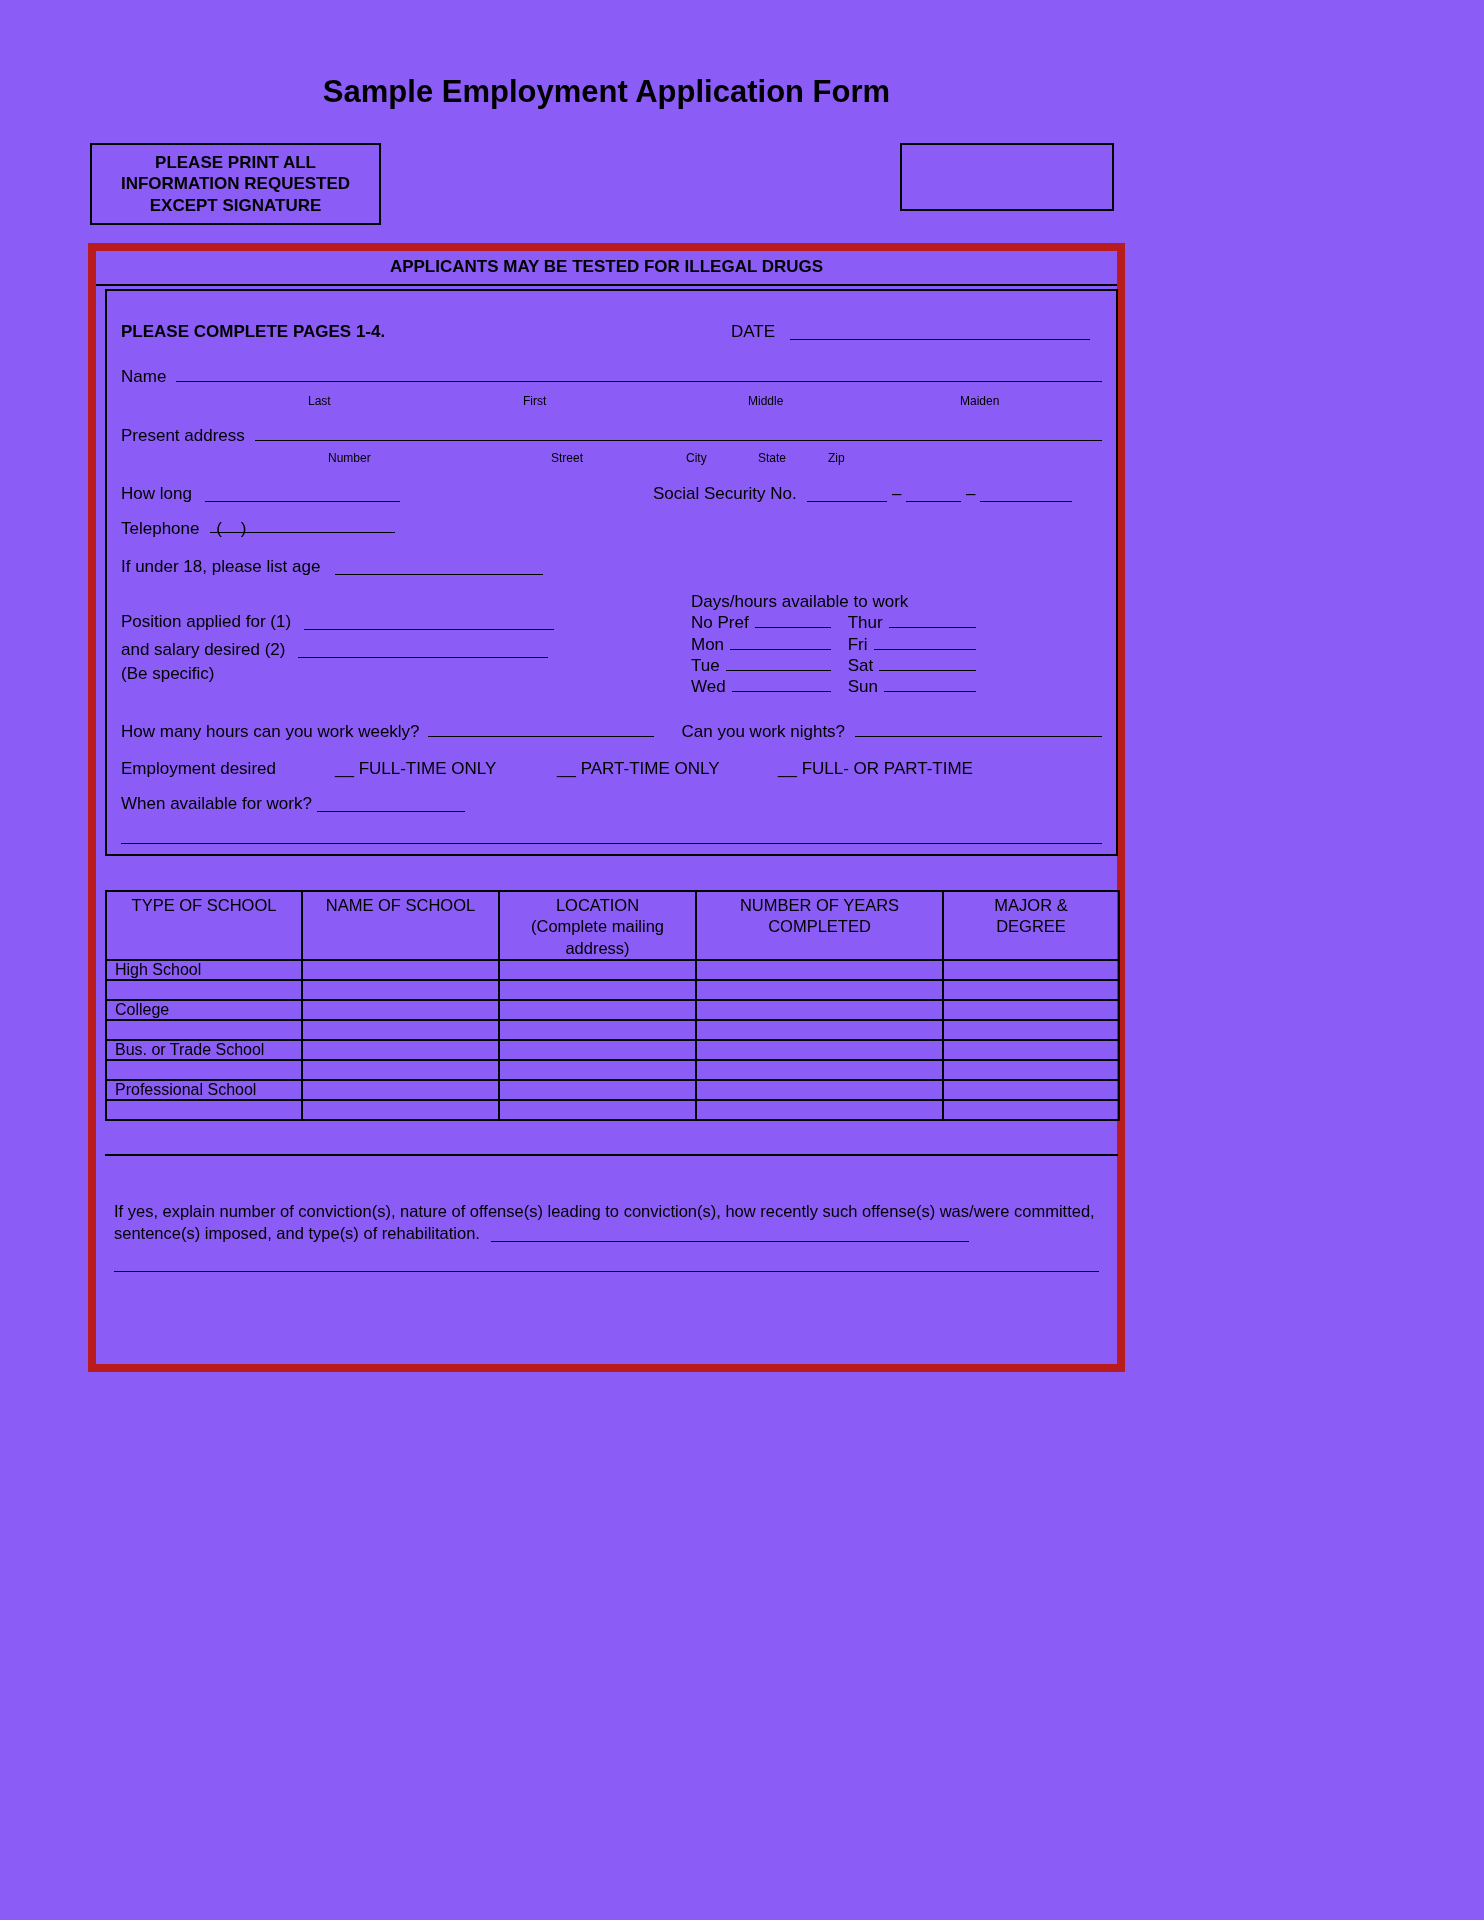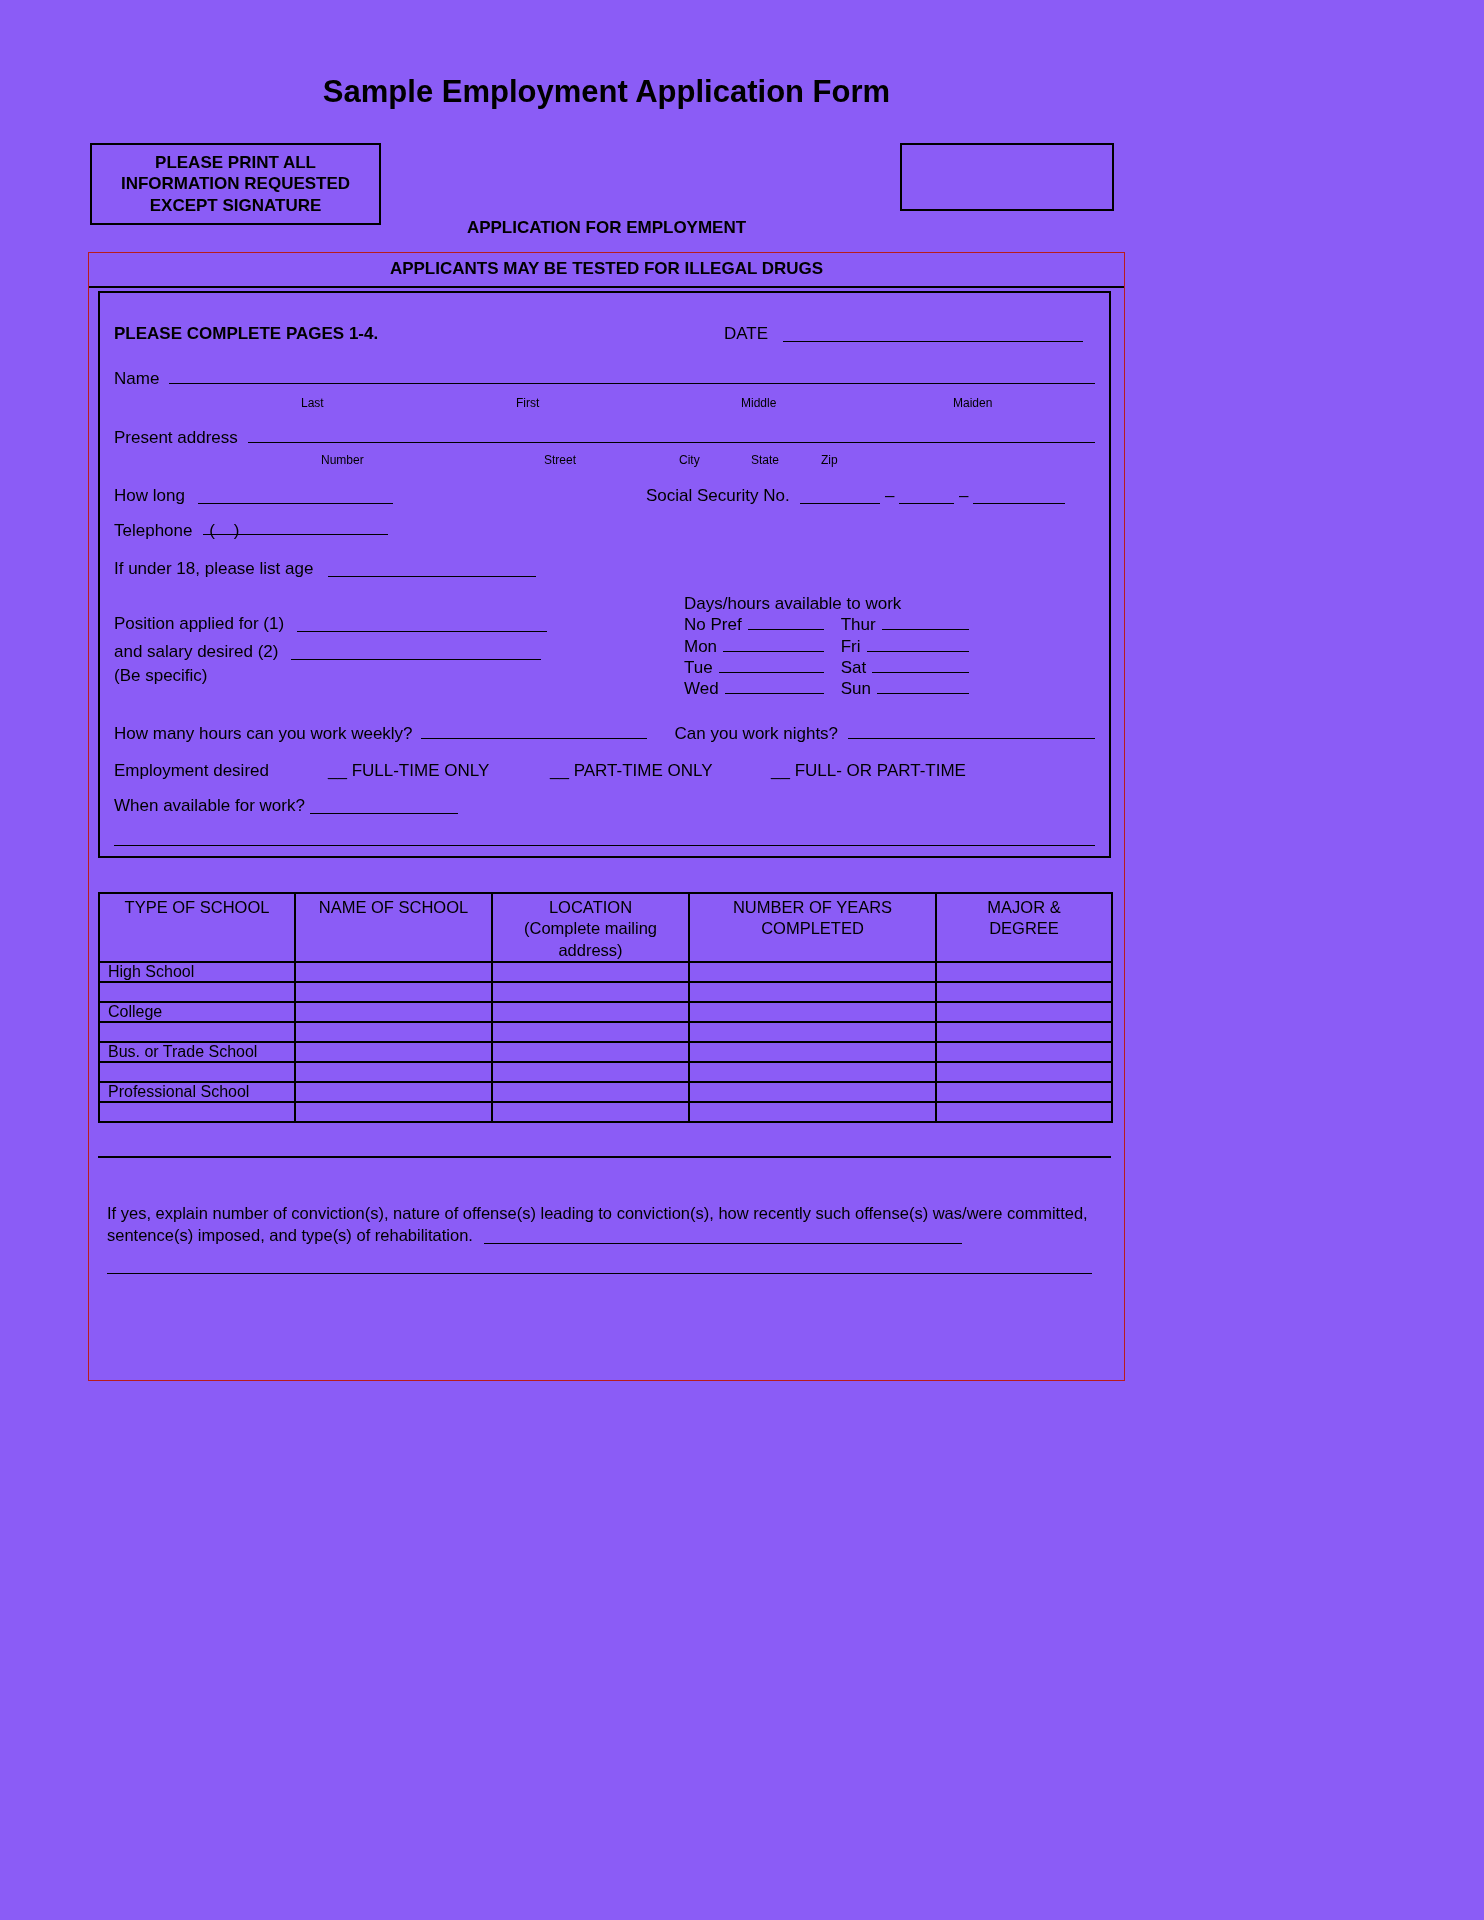--- a/index.html
+++ b/index.html
@@ -11,21 +11,21 @@
   .title { position:absolute; top:74px; left:0; width:100%; text-align:center;
            font-size:31px; font-weight:bold; }
 
   .notice-box { position:absolute; left:2px; top:143px; width:291px; border:2px solid #000;
                 padding:7px 4px; text-align:center; font-weight:bold; font-size:17px; line-height:1.25; }
   .corner-box { position:absolute; left:812px; top:143px; width:214px; height:68px; border:2px solid #000; }
 
   .app-header { position:absolute; top:218px; left:0; width:100%; text-align:center;
                 font-weight:bold; font-size:17px; }
 
-  .outer-box { position:absolute; left:0; top:252px; width:1037px; height:1129px; border:1px solid #b91c1c; }
+  .outer-box { position:absolute; left:0; top:243px; width:1037px; height:1129px; border:8px solid #b91c1c; }
   .drug-strip { width:100%; text-align:center; font-weight:bold; font-size:17px;
                 padding:6px 0 7px; border-bottom:2px solid #000; }
 
   .inner-box { position:absolute; left:9px; top:38px; width:1013px; height:567px;
                border:2px solid #000; font-size:17px; line-height:1.25; }
 
   .row { position:absolute; left:14px; right:14px; }
   .row-flex { display:flex; align-items:baseline; }
   .bold { font-weight:bold; }
 
@@ -59,21 +59,20 @@
     <h1 class="title">Sample Employment Application Form</h1>
 
     <div class="notice-box">
       <div>PLEASE PRINT ALL</div>
       <div>INFORMATION REQUESTED</div>
       <div>EXCEPT SIGNATURE</div>
     </div>
 
     <div class="corner-box"></div>
 
-    <div class="app-header">APPLICATION FOR EMPLOYMENT</div>
 
     <div class="outer-box">
 
       <div class="drug-strip">APPLICANTS MAY BE TESTED FOR ILLEGAL DRUGS</div>
 
       <div class="inner-box">
 
         <div class="row" style="top:30px;">
           <span class="bold">PLEASE COMPLETE PAGES 1-4.</span>
           <span style="position:absolute;left:610px;">

